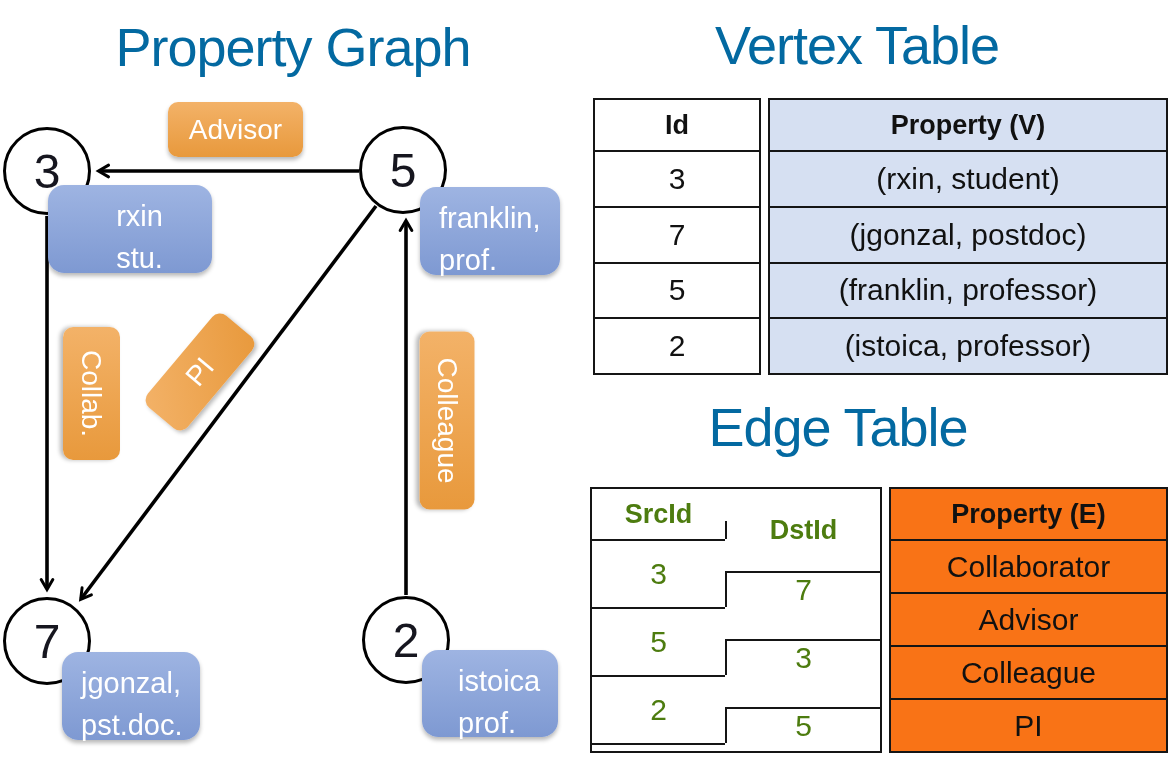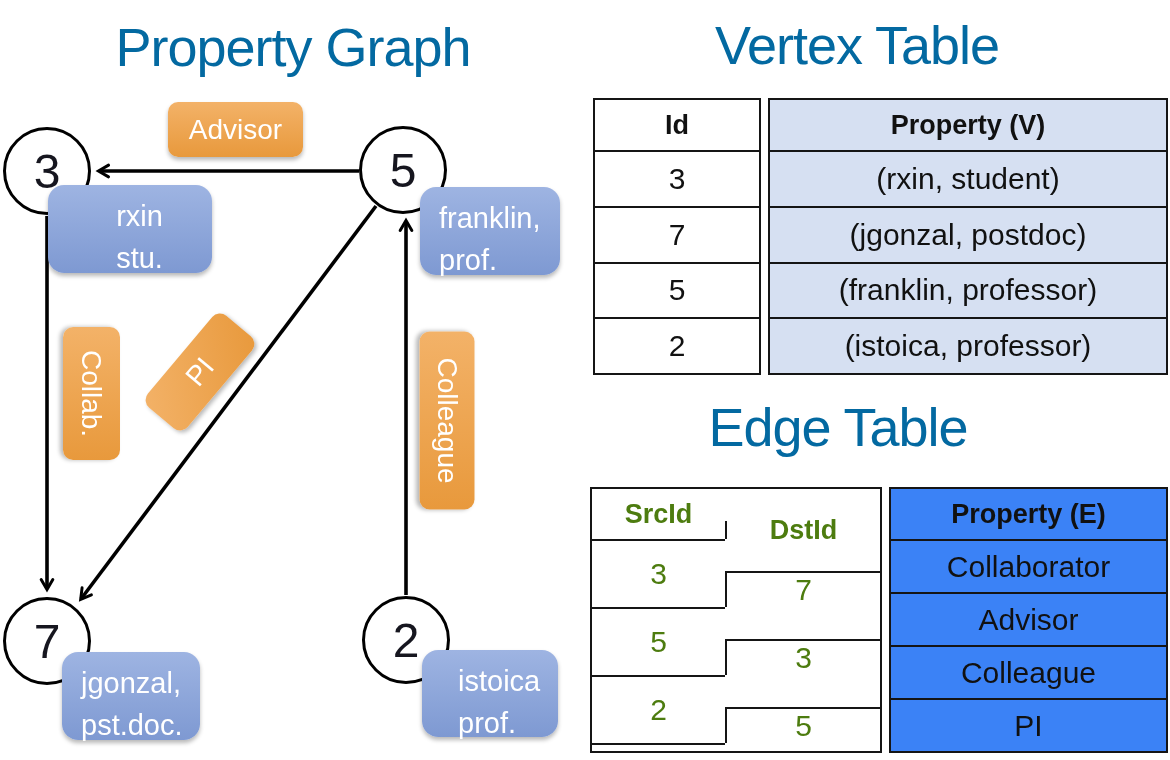--- a/index.html
+++ b/index.html
@@ -42,21 +42,21 @@
   
   .col{position:absolute;border:2.5px solid #151515;box-sizing:border-box;
        display:flex;flex-direction:column;z-index:2;background:#fff;}
   .col .c{flex:1;display:flex;align-items:center;justify-content:center;
           font-size:30px;color:#111;border-top:2.5px solid #151515;}
   .col .c.h{font-weight:bold;font-size:27px;border-top:none;flex:0 0 50px;}
   .vt-id{left:593px;top:98px;width:168px;height:277px;}
   .vt-prop{left:768px;top:98px;width:400px;height:277px;background:#000000;}
   .vt-prop .c{background:#d6e0f2;}
   .et-prop{left:889px;top:487px;width:279px;height:266px;background:#f5dcc0;}
-  .et-prop .c{background:#3b82f6;}
+  .et-prop .c{background:#f97316;}
   .et-ids{position:absolute;left:590px;top:487px;width:292px;height:266px;
           border:2.5px solid #151515;box-sizing:border-box;display:grid;z-index:2;
           grid-template-columns:133px 1fr;grid-template-rows:50px 1fr 1fr 1fr 1fr;background:#fff;}
   .et-ids .c{display:flex;align-items:center;justify-content:center;font-size:30px;color:#4d7c0f;}
   .et-ids .c.h{font-weight:bold;font-size:27px;}
   .et-ids .c.dst{border-left:2.5px solid #151515;margin-top:32px;}
   .et-ids .c.nt{border-top:2.5px solid #151515;}
 </style>
 </head>
 <body>

